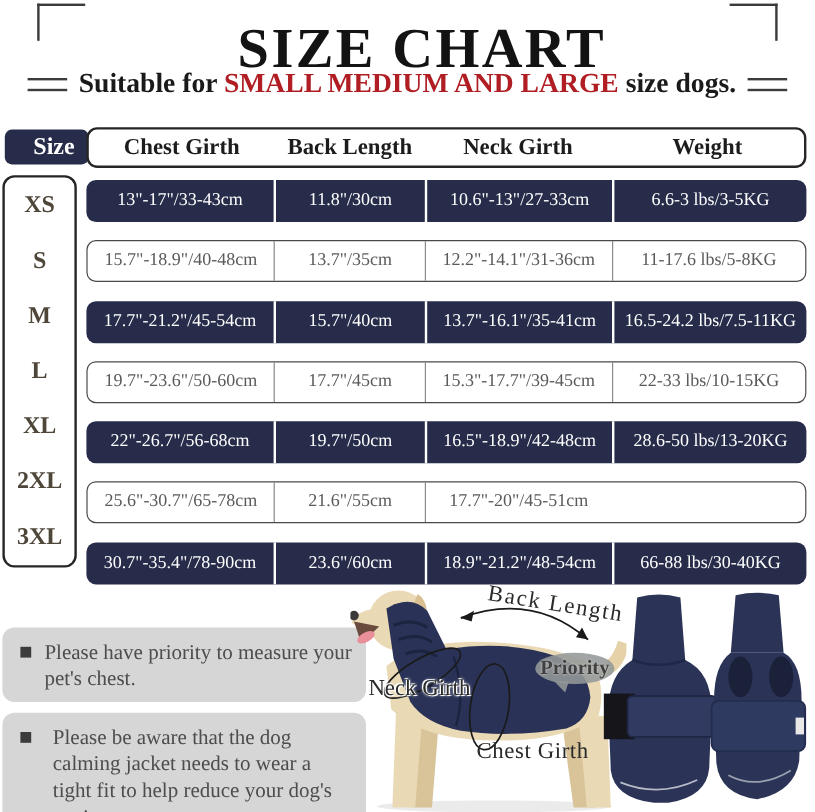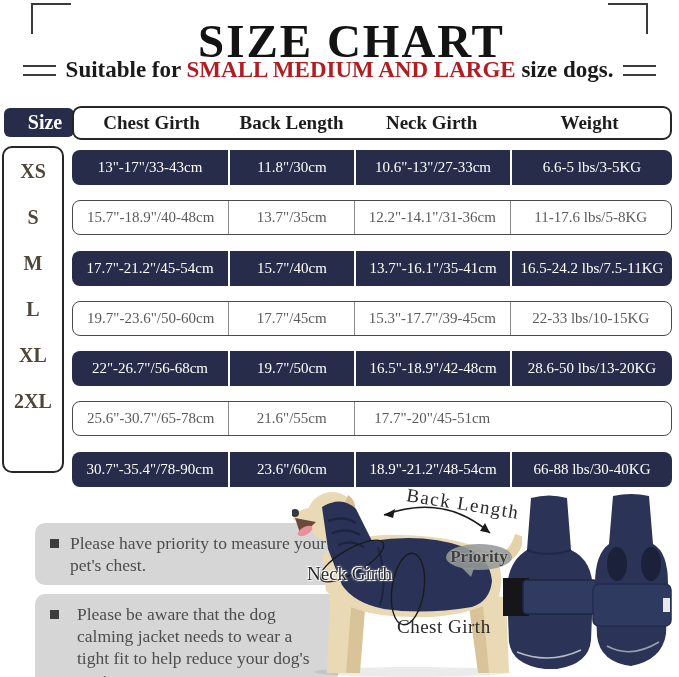--- a/index.html
+++ b/index.html
@@ -55,21 +55,21 @@
   }
   .row.dark{background:#262c49;color:#fff;}
   .row.dark .cell + .cell{border-left:2px solid #fff;}
   .row.light{background:#fff;border:1.5px solid #4a4a4a;color:#5a5a5a;}
   .row.light .cell + .cell{border-left:1px solid #8a8a8a;}
   .c0{width:26.0%;} .c1{width:21.0%;} .c2{width:26.0%;} .c3{width:27.0%;}
   
   .note{
     position:absolute;left:2px;width:303px;background:#d6d6d6;border-radius:10px;
     box-sizing:border-box;padding:9px 10px 8px 35px;color:#4d4d4d;
-    font-size:17.5px;line-height:1.27;margin-left:33px;
+    font-size:17.5px;line-height:1.27;
   }
   .note .bullet{position:absolute;left:15px;top:16px;width:9px;height:9px;background:#3c3c3c;}
   .note1{top:523px;min-height:62px;}
   .note2{top:594px;min-height:72px;padding-left:42px;}
   
   .diagram-label{position:absolute;color:#2a2a2a;font-size:19px;white-space:nowrap;}
   .lbl-back{left:406px;top:493px;transform:rotate(9deg);letter-spacing:1.5px;}
   .lbl-neck{left:307px;top:563px;text-shadow:0 0 2px #fff,0 0 3px #fff,1px 1px 0 #fff,-1px -1px 0 #fff;}
   .lbl-chest{left:397px;top:616px;letter-spacing:.5px;}
   .priority{
@@ -111,27 +111,28 @@
     <div class="hc c3">Weight</div>
   </div>
 
   <div class="label-col">
     <div class="sz">XS</div>
     <div class="sz">S</div>
     <div class="sz">M</div>
     <div class="sz">L</div>
     <div class="sz">XL</div>
     <div class="sz">2XL</div>
+    <div class="sz">3XL</div>
   </div>
 
   <div class="row dark" style="top:150px">
     <div class="cell c0">13"-17"/33-43cm</div>
     <div class="cell c1">11.8"/30cm</div>
     <div class="cell c2">10.6"-13"/27-33cm</div>
-    <div class="cell c3">6.6-5 lbs/3-5KG</div>
+    <div class="cell c3">6.6-3 lbs/3-5KG</div>
   </div>
   <div class="row light" style="top:200px">
     <div class="cell c0">15.7"-18.9"/40-48cm</div>
     <div class="cell c1">13.7"/35cm</div>
     <div class="cell c2">12.2"-14.1"/31-36cm</div>
     <div class="cell c3">11-17.6 lbs/5-8KG</div>
   </div>
   <div class="row dark" style="top:251px">
     <div class="cell c0">17.7"-21.2"/45-54cm</div>
     <div class="cell c1">15.7"/40cm</div>

